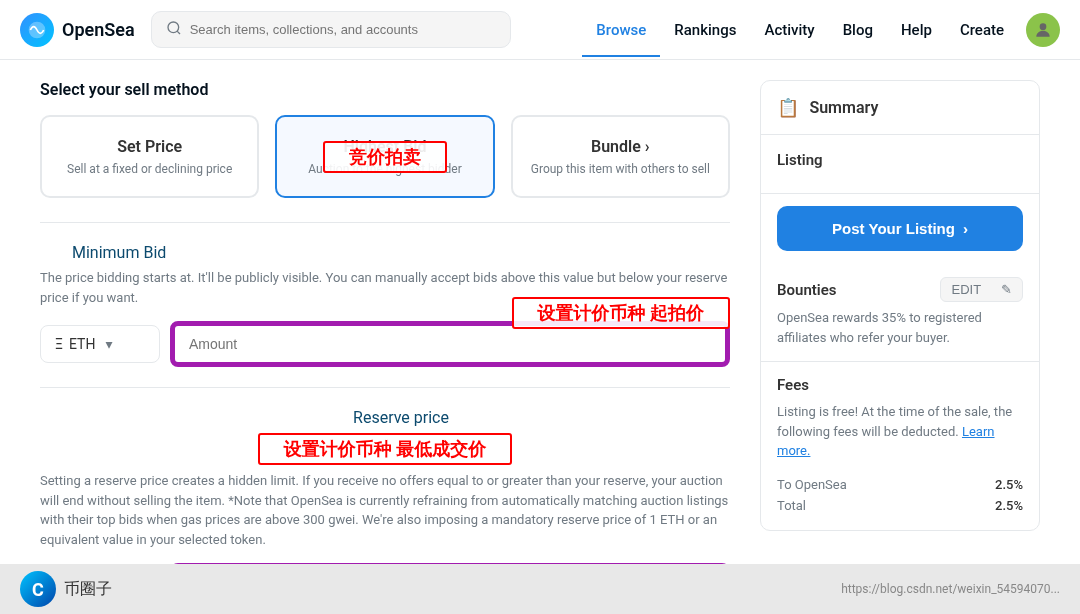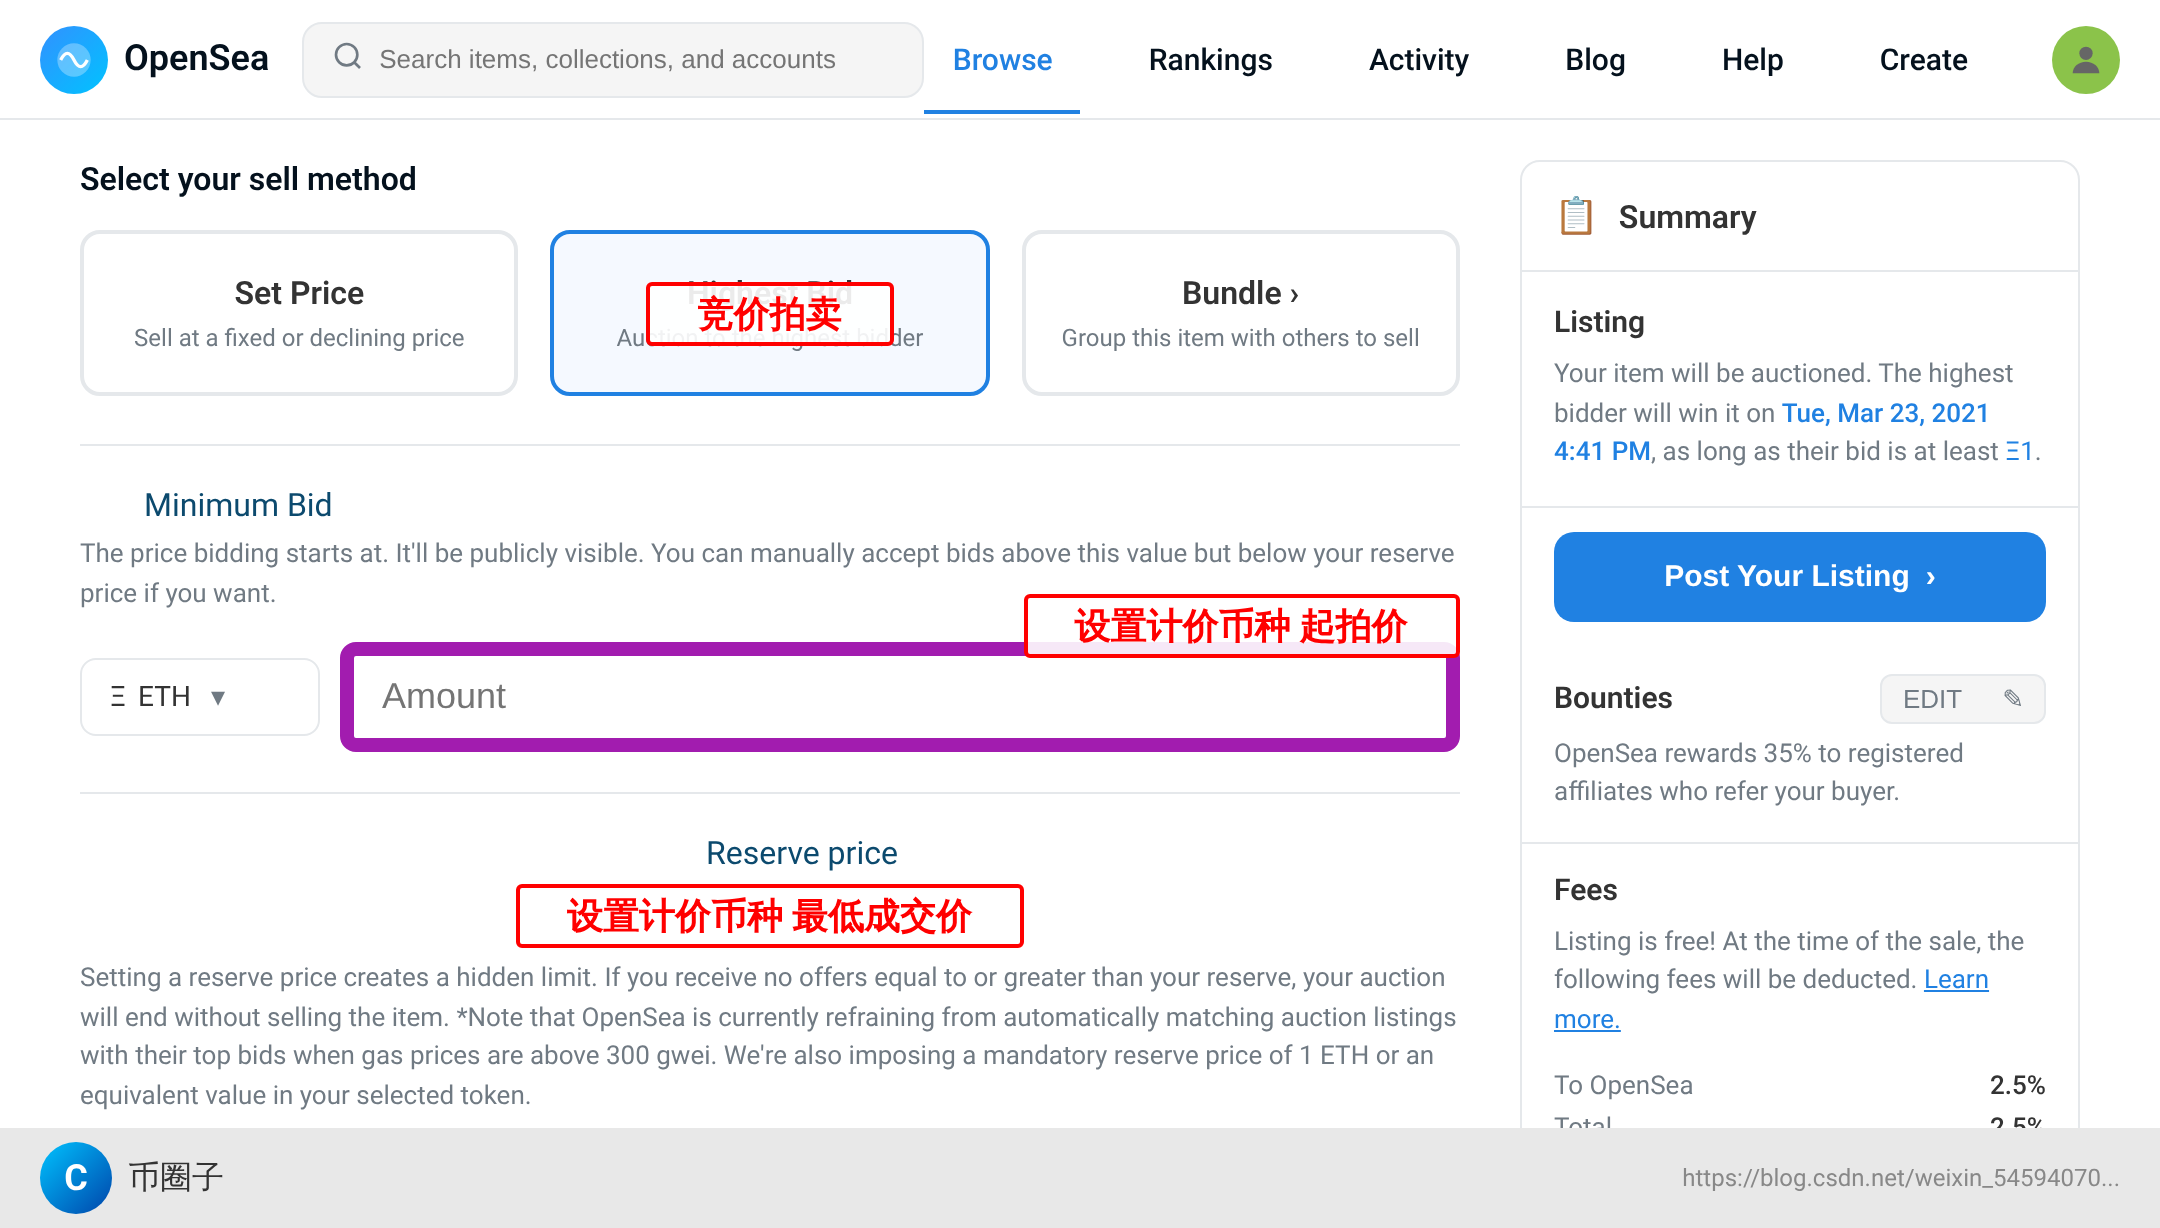--- a/index.html
+++ b/index.html
@@ -20,21 +20,21 @@
     .navbar-logo-text { font-size: 18px; font-weight: 600; color: #04111d; }
     .navbar-search {
       display: flex; align-items: center; background: #f5f5f5;
       border: 1px solid #e5e8eb; border-radius: 10px; padding: 8px 14px;
       width: 360px; gap: 8px;
     }
     .navbar-search input {
       border: none; background: transparent; outline: none; font-size: 14px;
       color: #333; width: 100%;
     }
-    .navbar-nav { display: flex; align-items: center; gap: 20px; margin-left: auto; }
+    .navbar-nav { display: flex; align-items: center; gap: 0; margin-left: auto; }
     .nav-item {
       padding: 8px 14px; font-size: 15px; font-weight: 500; color: #04111d;
       cursor: pointer; border-radius: 6px; text-decoration: none;
       position: relative;
     }
     .nav-item.active { color: #2081e2; }
     .nav-item.active::after {
       content: ''; position: absolute; bottom: -10px; left: 0; right: 0;
       height: 2px; background: #2081e2;
     }
@@ -66,22 +66,22 @@
     .form-section-title { font-size: 16px; font-weight: 400; margin-bottom: 6px; color: #0c4a6e; margin-left: 32px; }
     .form-section-desc { font-size: 13px; color: #707a83; margin-bottom: 14px; line-height: 1.5; }
 
     .input-row { display: flex; gap: 10px; align-items: center; }
     .input-select {
       border: 1px solid #e5e8eb; border-radius: 8px; padding: 10px 14px;
       font-size: 14px; background: #fff; cursor: pointer; display: flex;
       align-items: center; gap: 6px; min-width: 120px;
     }
     .input-number {
-      border: 7px solid #a21caf; border-radius: 8px; padding: 10px 14px;
-      font-size: 18px; flex: 1; outline: none;
+      border: 5px solid #a21caf; border-radius: 8px; padding: 10px 14px;
+      font-size: 14px; flex: 1; outline: none;
     }
 
     
     .right-panel { width: 280px; flex-shrink: 0; }
     .summary-card { border: 1px solid #e5e8eb; border-radius: 10px; overflow: hidden; }
     .summary-header {
       display: flex; align-items: center; gap: 10px; padding: 16px;
       border-bottom: 1px solid #e5e8eb; font-size: 16px; font-weight: 600;
     }
     .summary-icon { font-size: 18px; }
@@ -243,23 +243,20 @@
   <div class="right-panel">
     <div class="summary-card">
 
       <div class="summary-header">
         <span class="summary-icon">📋</span>
         <span>Summary</span>
       </div>
 
       <div class="summary-section">
         <div class="summary-section-title">Listing</div>
-        <div class="summary-text">
-          <span>Your item will be auctioned. The highest bidder will win it on </span><span class="date">Tue, Mar 23, 2021 4:41 PM</span><span>, as long as their bid is at least </span><span class="eth">Ξ1</span><span>.</span>
-        </div>
       </div>
 
       <div style="position:relative;">
         <button class="post-btn">
           <span>Post Your Listing</span>
           <span>›</span>
         </button>
 
       </div>
 

